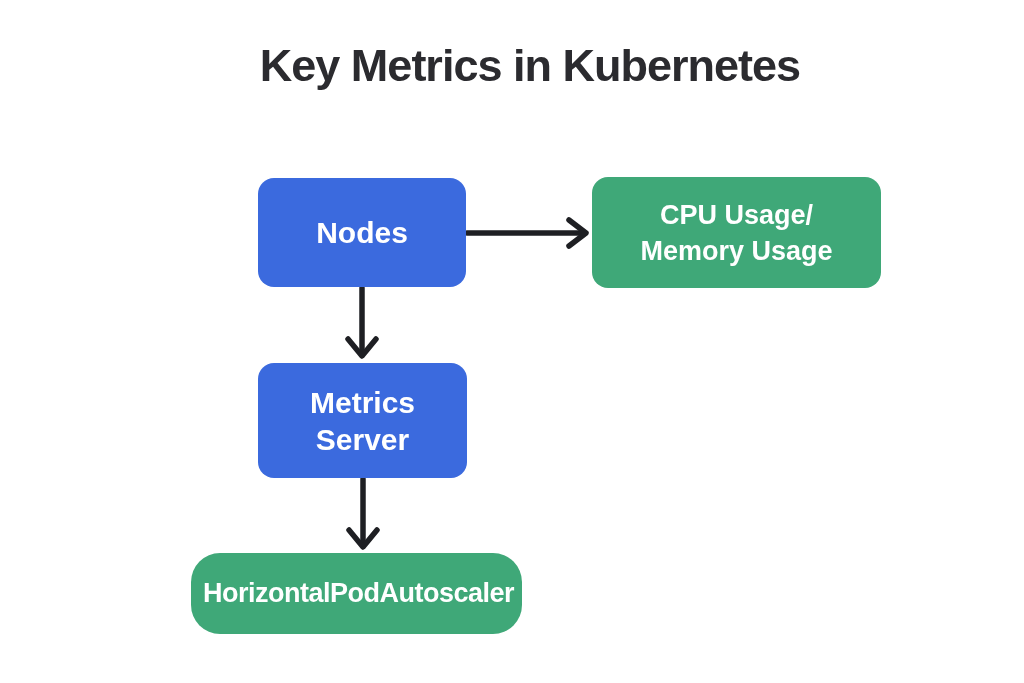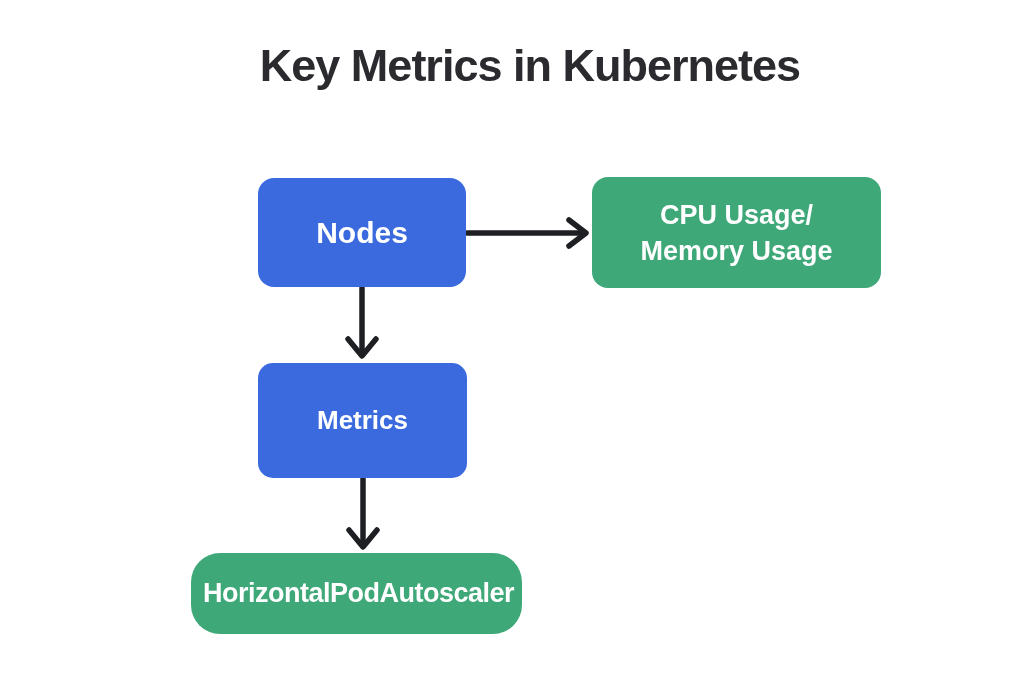--- a/index.html
+++ b/index.html
@@ -56,21 +56,21 @@
   #box-nodes {
     left: 258px; top: 178px; width: 208px; height: 109px;
     font-size: 30px;
   }
   #box-cpu {
     left: 592px; top: 177px; width: 289px; height: 111px;
     font-size: 27px; line-height: 36px;
   }
   #box-metrics {
     left: 258px; top: 363px; width: 209px; height: 115px;
-    font-size: 26px; line-height: 37px; border-radius: 15px;
+    font-size: 30px; line-height: 37px;
   }
   #box-hpa {
     left: 191px; top: 553px; width: 331px; height: 81px;
     font-size: 27px;
     flex-direction: row;
     justify-content: flex-start;
     padding-left: 12px;
     white-space: nowrap;
     overflow: visible;
     letter-spacing: -0.5px;
@@ -104,19 +104,20 @@
     <span class="line">CPU Usage/</span>
     <span class="line">Memory Usage</span>
   </div>
 
   <div class="box blue" id="box-nodes">
     <span class="line">Nodes</span>
   </div>
 
   <div class="box blue" id="box-metrics">
     <span class="line">Metrics</span>
+    <span class="line">Server</span>
   </div>
 
   <div class="box green" id="box-hpa">
     <span class="line">HorizontalPodAutoscaler</span>
   </div>
 
 </div>
 
 </body></html>

